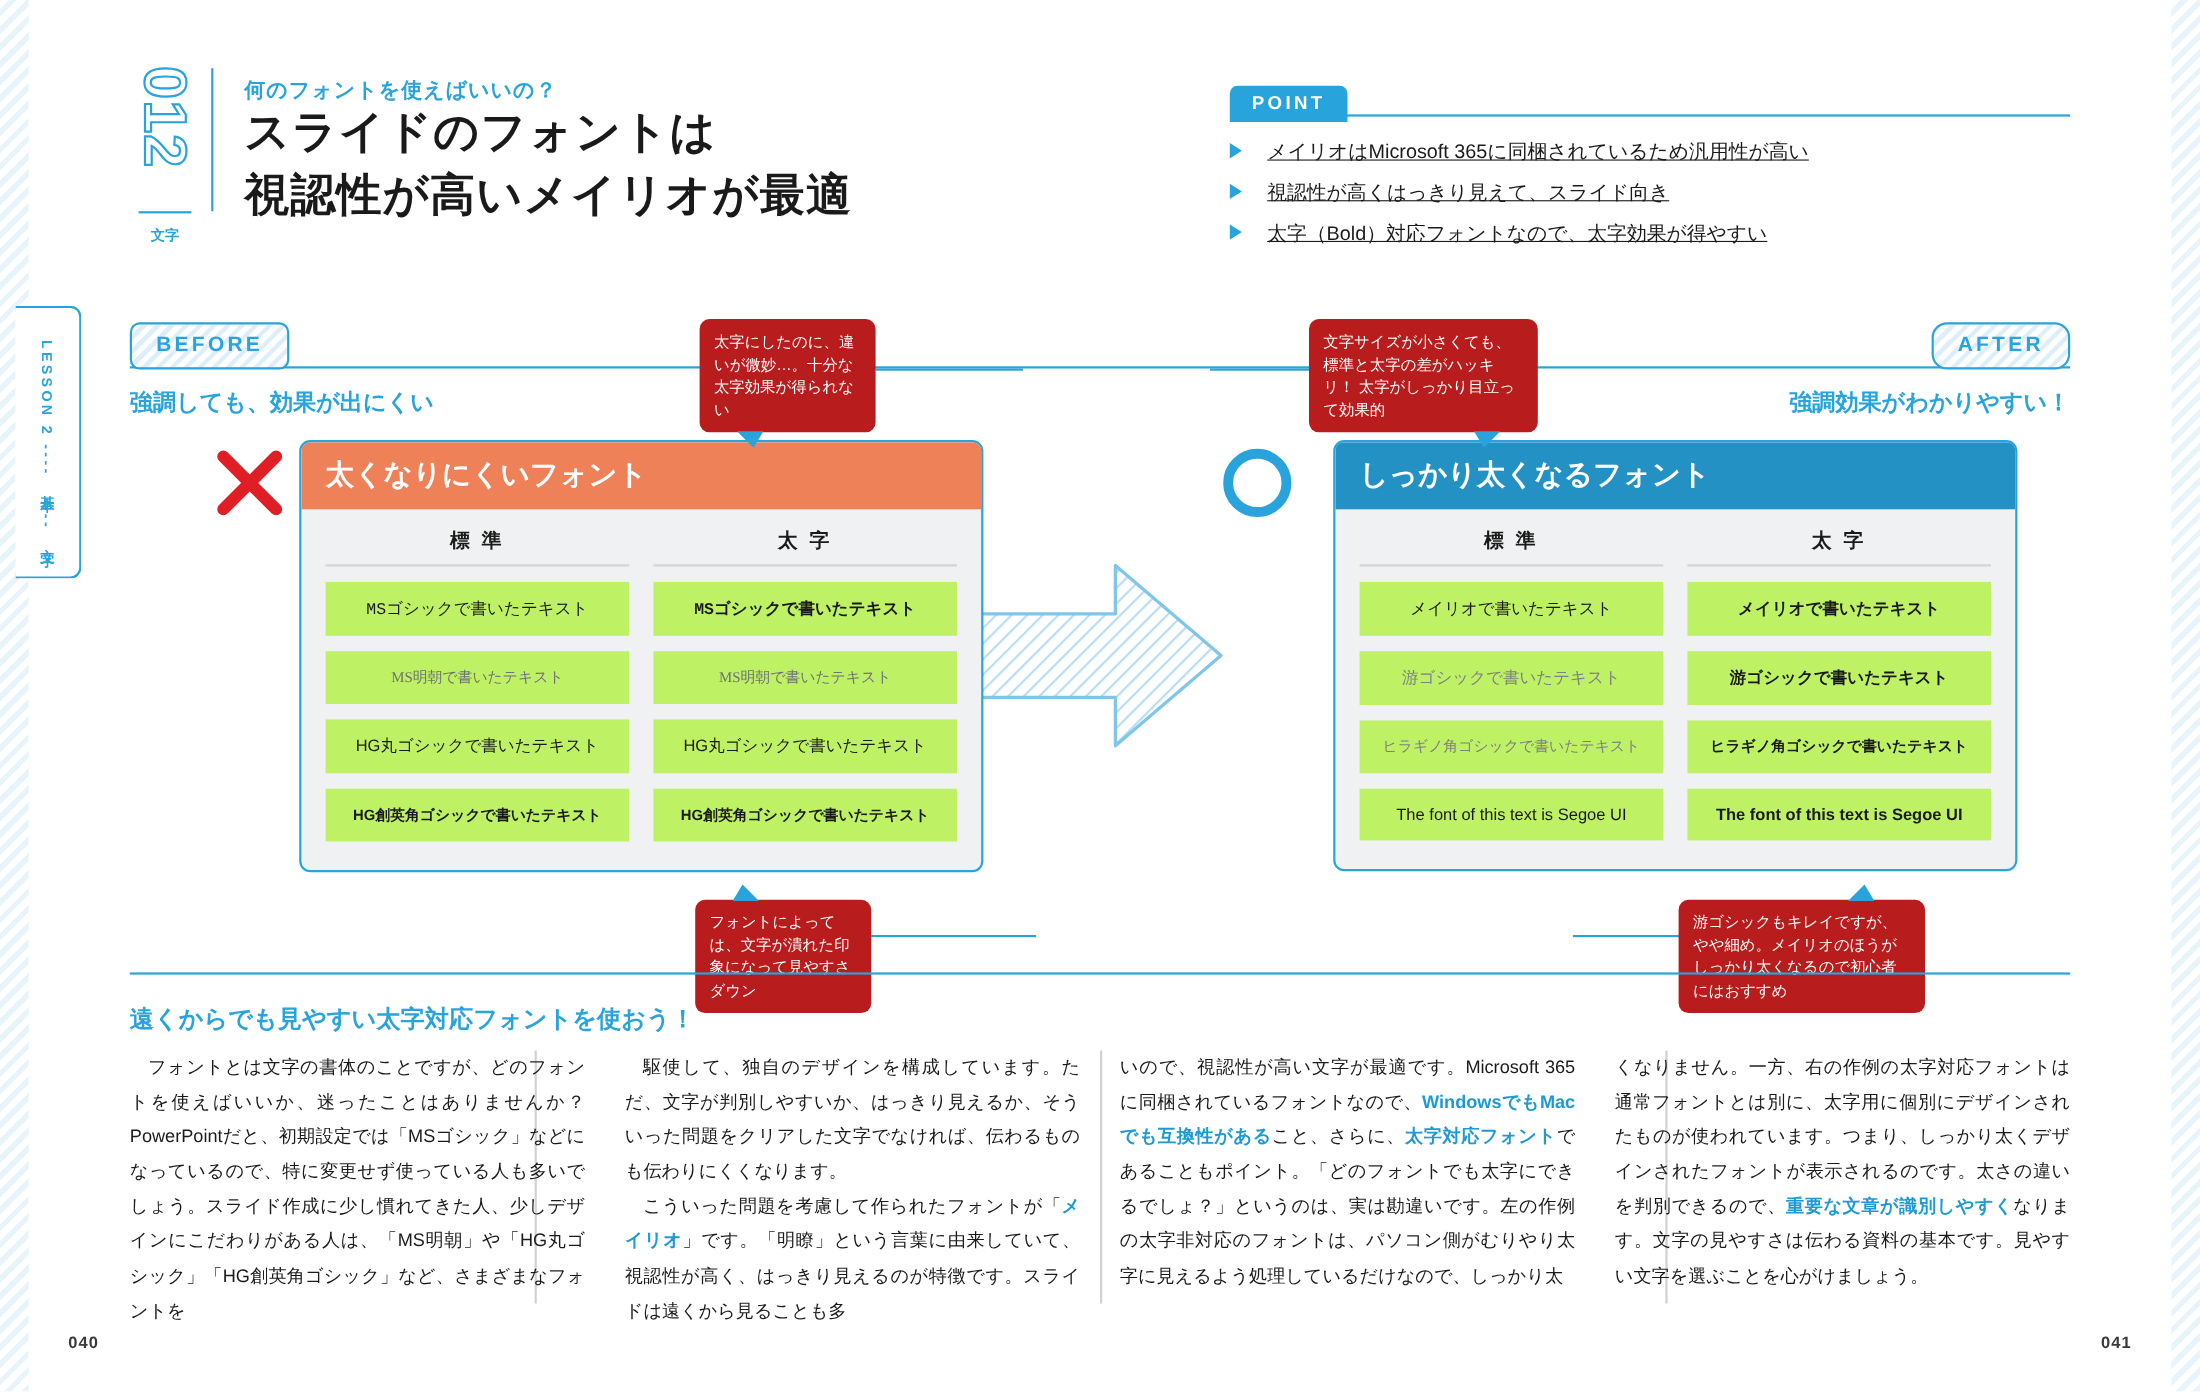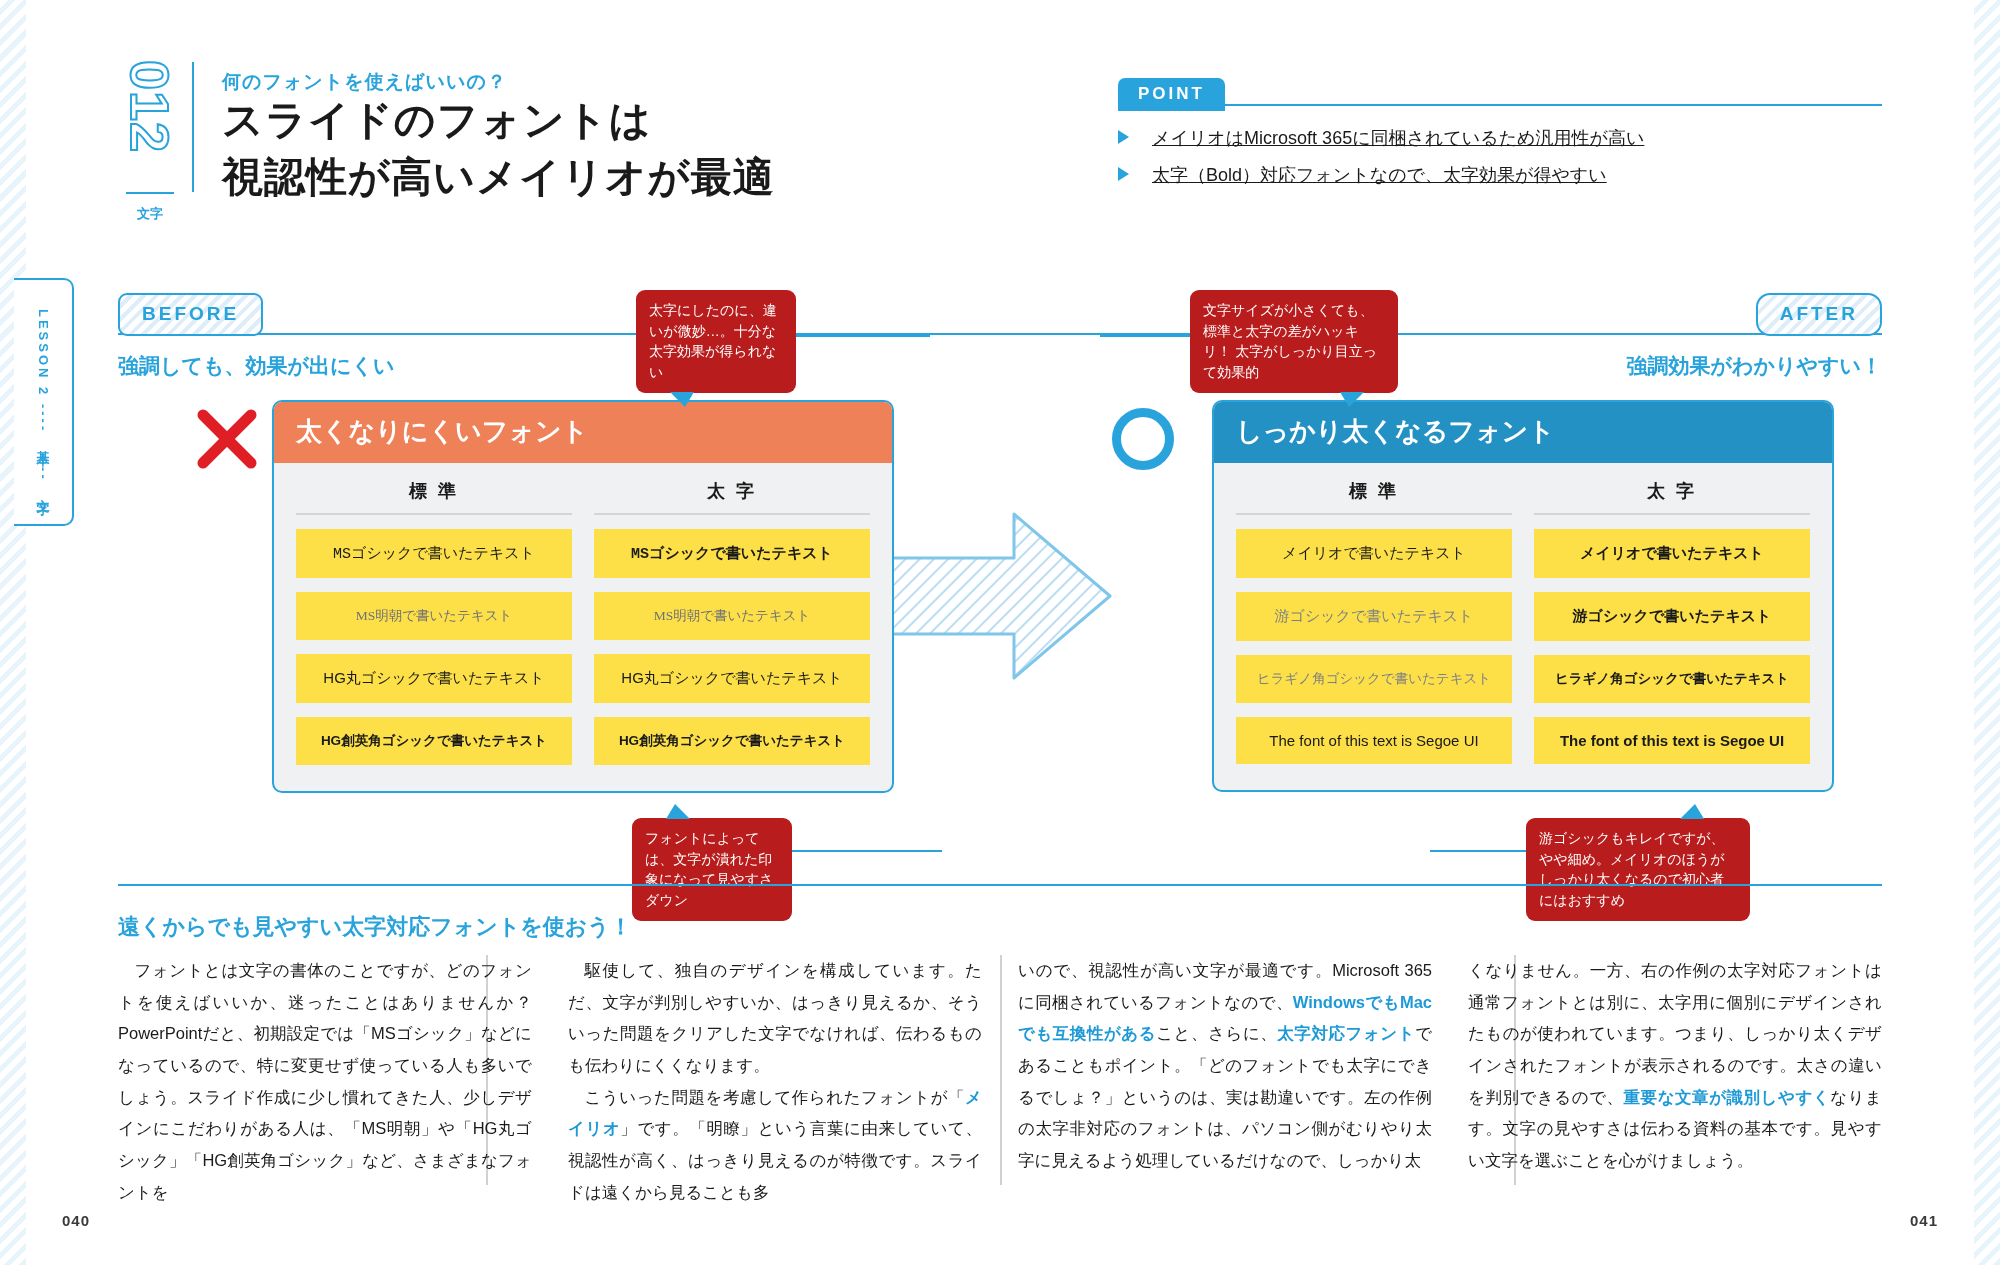--- a/index.html
+++ b/index.html
@@ -130,21 +130,21 @@
   .card.after  .card-title { background:#2491c4; }
   .card-body { padding:16px 22px 26px;border-radius:22px; }
   .col-heads { display:flex; gap:22px; }
   .col-head {
     flex:1; text-align:center; font-size:18px; font-weight:bold;
     color:#1a1a1a; letter-spacing:3px; padding-bottom:10px;
     border-bottom:2px solid #d4d5d7;
   }
   .cmp-row { display:flex; gap:22px; margin-top:14px; }
   .cell {
-    flex:1; background:#fde047; text-align:center;
+    flex:1; background:#bef264; text-align:center;
     padding:15px 6px; font-size:15px; color:#1a1a1a;
     white-space:nowrap; overflow:hidden;
   }
   .cell.mincho { font-family:"Liberation Serif","DejaVu Serif",serif; color:#6f7175; }
   .cell.gothic   { font-family:"Liberation Sans",sans-serif; }
   .cell.bold     { font-weight:bold; }
   .cell.light    { color:#7d8084; }
   .cell.mono     { font-family:"Liberation Mono","DejaVu Sans Mono",monospace; }
   .cell.monob    { font-family:"Liberation Mono","DejaVu Sans Mono",monospace; font-weight:bold; }
   .cell.small    { font-size:13.5px; }
@@ -254,20 +254,24 @@
   <div>スライドのフォントは</div>
   <div>視認性が高いメイリオが最適</div>
 </div>
 
 <div class="point-badge">POINT</div>
 <div class="point-rule"></div>
 <div class="point-list">
   <div class="point-item">
     <span class="tri"></span>
     <span>メイリオはMicrosoft 365に同梱されているため汎用性が高い</span>
+  </div>
+  <div class="point-item">
+    <span class="tri"></span>
+    <span>視認性が高くはっきり見えて、スライド向き</span>
   </div>
   <div class="point-item">
     <span class="tri"></span>
     <span>太字（Bold）対応フォントなので、太字効果が得やすい</span>
   </div>
 </div>
 
 <div class="ba-rule left"></div>
 <div class="ba-tab before">BEFORE</div>
 <div class="ba-tab after">AFTER</div>

